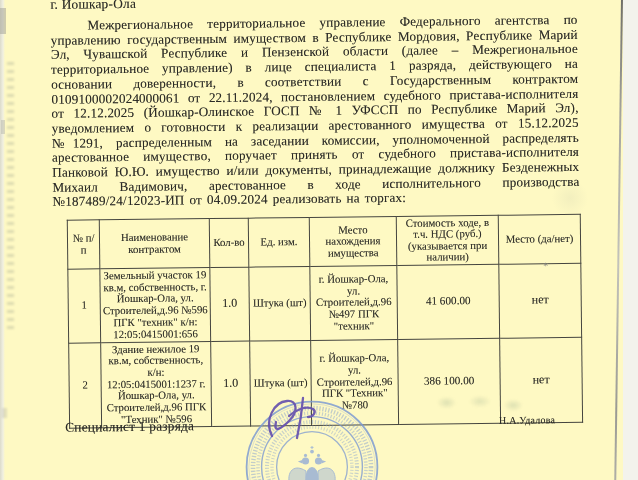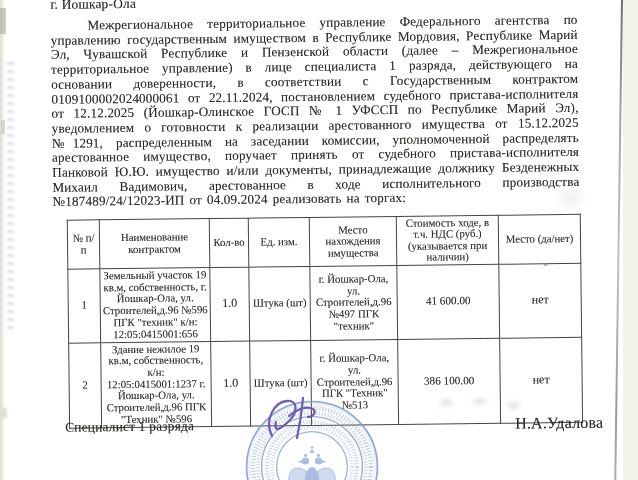--- a/index.html
+++ b/index.html
@@ -1,19 +1,19 @@
 <!DOCTYPE html>
 <html><head>
 <meta charset="utf-8">
 <style>
   html,body{margin:0;padding:0;background:#777;}
   .page{
     position:relative;
     width:638px;height:480px;
-    background:#ffffff;
+    background:#fef9c3;
     overflow:hidden;
     font-family:"Liberation Serif","DejaVu Serif",serif;
     color:#2b2b27;
   }
   
   .edge-left-strip{position:absolute;left:0;top:0;width:5px;height:100%;
     background:linear-gradient(90deg,#d6d6cc,#eeeee6 60%,rgba(255,255,255,0));opacity:.85;}
   .edge-left-smudge{position:absolute;left:7px;top:62px;width:7px;height:270px;
     background:repeating-linear-gradient(180deg,rgba(138,144,128,.28) 0 3px,rgba(0,0,0,0) 3px 8px);
     filter:blur(1px);}
@@ -49,22 +49,22 @@
     overflow:hidden;}
   tr.hdr td{height:44px;line-height:11.4px;}
   tr.row td{height:71px;}
   td.cost{font-size:11.2px;}
   td.pledge,td.qty{font-size:12px;}
 
   .speck{position:absolute;left:543px;top:266px;font-size:10px;color:#8a8a82;}
 
   .signoff-title{position:absolute;left:63px;top:420px;font-size:13.4px;letter-spacing:.2px;
     text-shadow:0 0 .4px rgba(0,0,0,.35);}
-  .signoff-name{position:absolute;left:497px;top:420px;font-size:16px;letter-spacing:.2px;
-    text-shadow:0 0 .4px rgba(0,0,0,.35);margin-left:16px;}
+  .signoff-name{position:absolute;left:497px;top:420px;font-size:10px;letter-spacing:.2px;
+    text-shadow:0 0 .4px rgba(0,0,0,.35);}
 
   .stamp{position:absolute;left:244px;top:399px;width:136px;height:136px;filter:blur(.3px);opacity:.92;}
   .signature{position:absolute;left:256px;top:390px;width:76px;height:60px;opacity:.92;}
 </style>
 </head>
 <body>
 
 <div class="page">
 
   <div class="edge-left-strip"></div>
@@ -110,21 +110,21 @@
           <td>Штука (шт)</td>
           <td>г. Йошкар-Ола, ул. Строителей,д.96 №497 ПГК "техник"</td>
           <td class="cost">41 600.00</td>
           <td class="pledge">нет</td>
         </tr>
         <tr class="row">
           <td>2</td>
           <td>Здание нежилое 19 кв.м, собственность, к/н: 12:05:0415001:1237 г. Йошкар-Ола, ул. Строителей,д.96 ПГК "Техник" №596</td>
           <td class="qty">1.0</td>
           <td>Штука (шт)</td>
-          <td>г. Йошкар-Ола, ул. Строителей,д.96 ПГК "Техник" №513</td>
+          <td>г. Йошкар-Ола, ул. Строителей,д.96 ПГК "Техник" №780</td>
           <td class="cost">386 100.00</td>
           <td class="pledge">нет</td>
         </tr>
       </tbody>
     </table>
 
     <div class="speck">*</div>
 
     <div class="signoff-title">Специалист 1 разряда</div>
     <div class="signoff-name">Н.А.Удалова</div>

